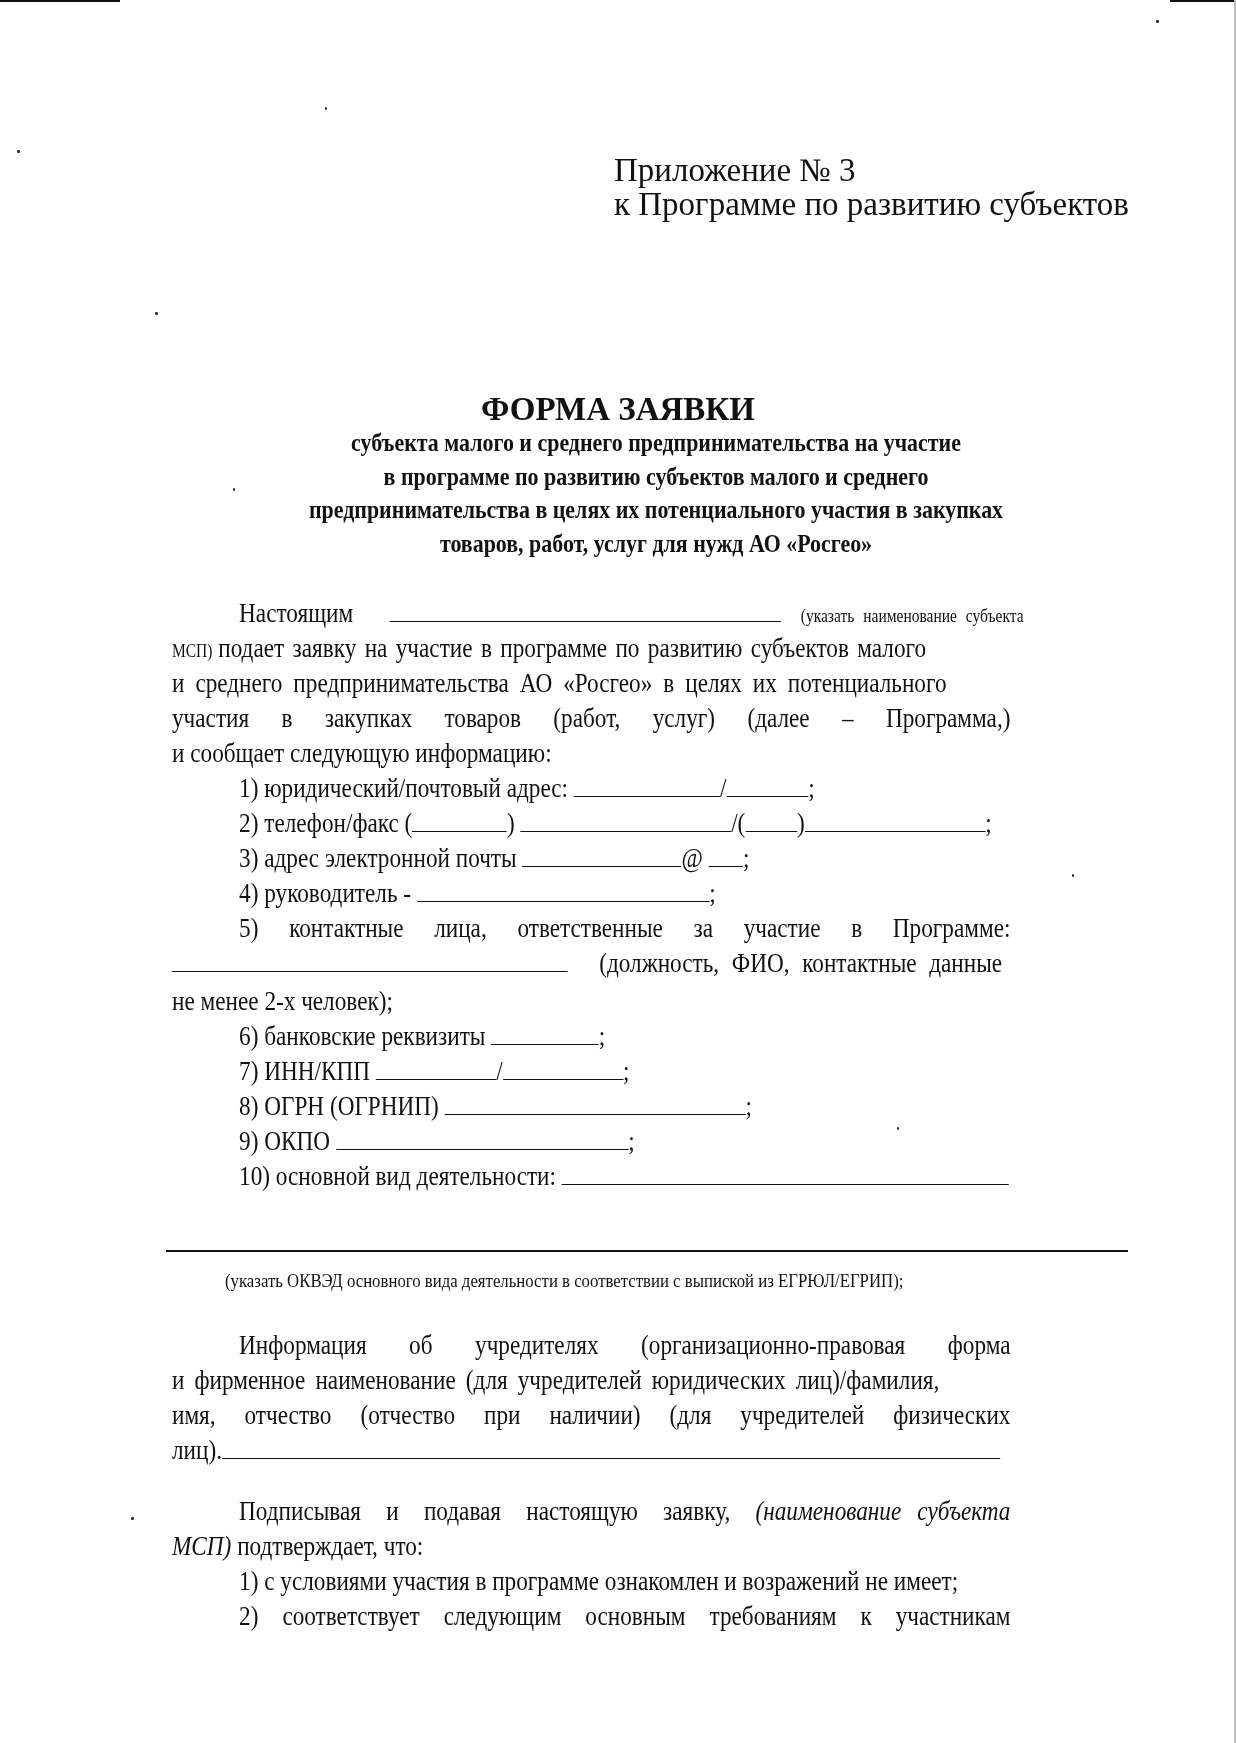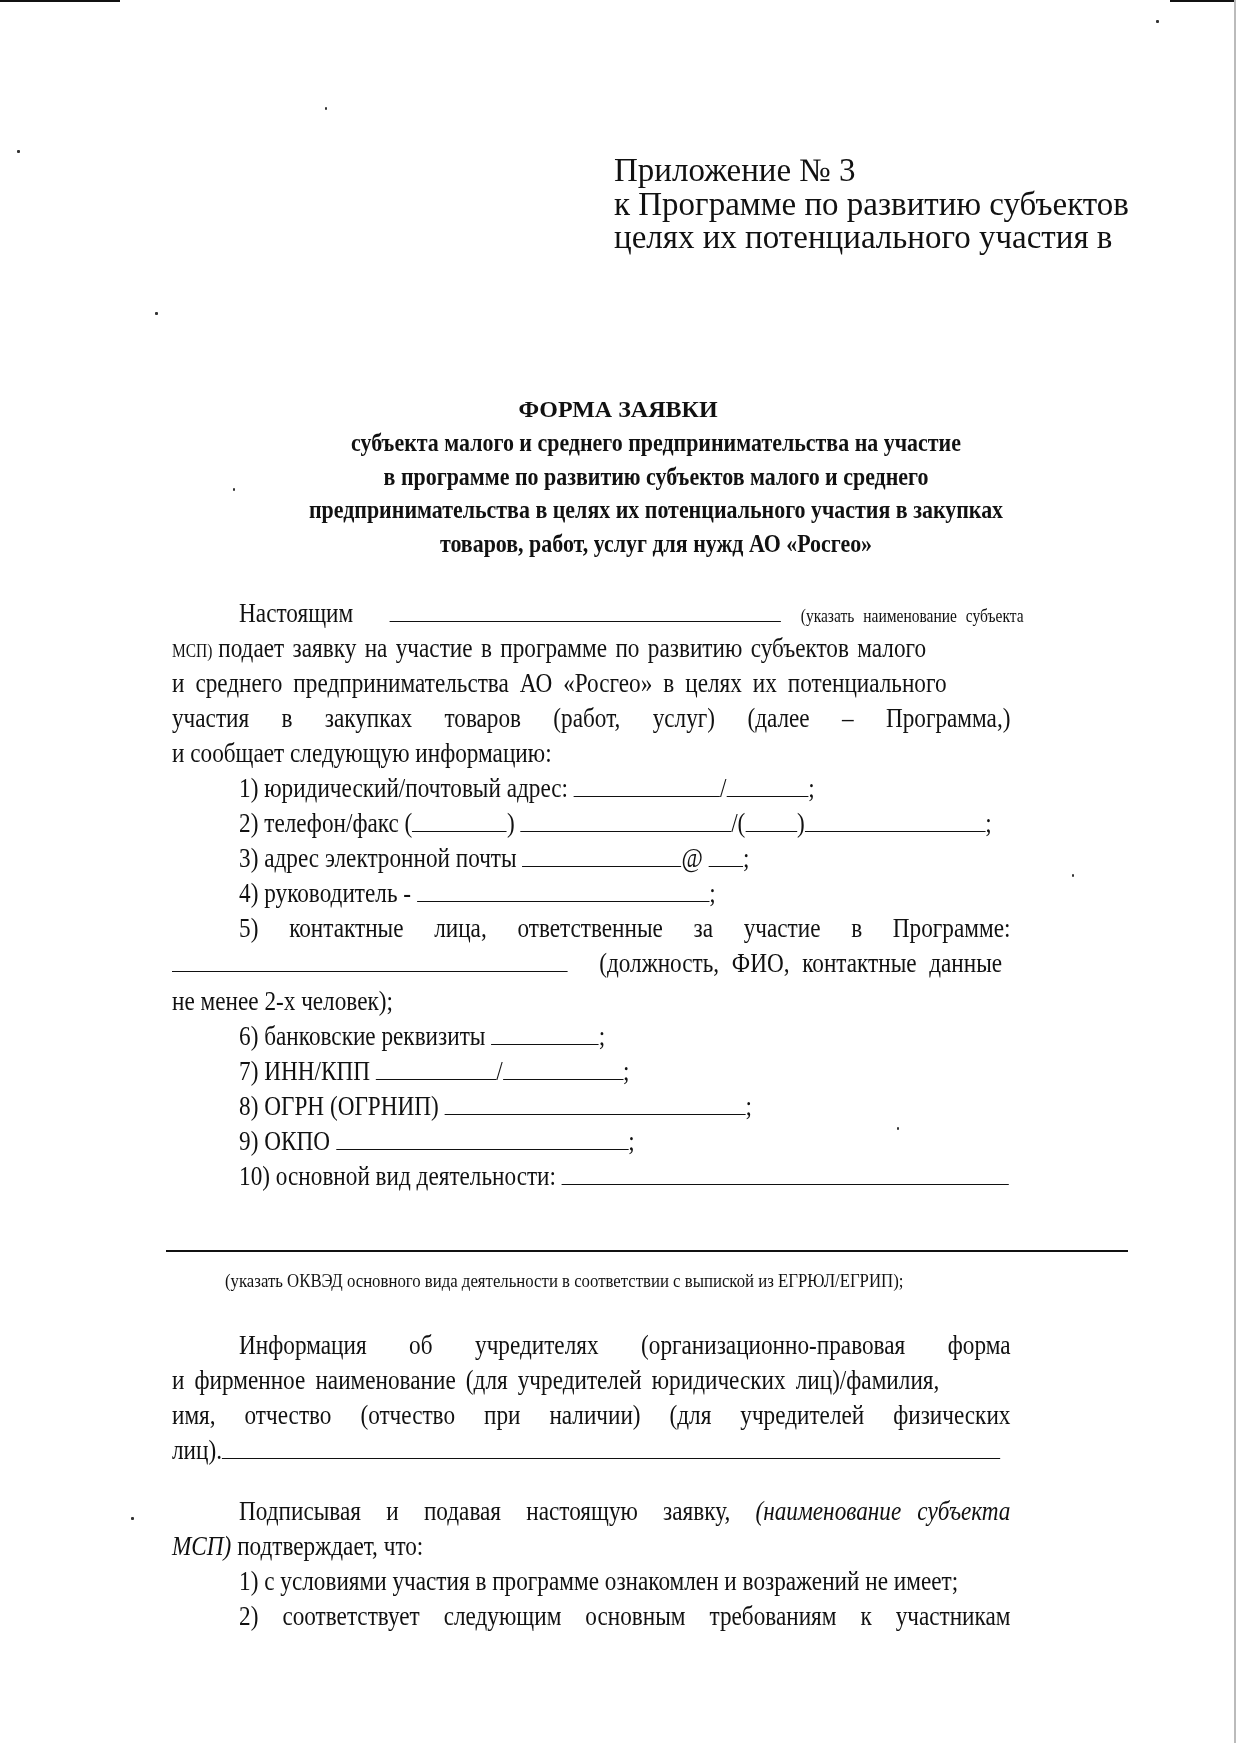--- a/index.html
+++ b/index.html
@@ -14,21 +14,21 @@
 
   .appendix {
     position: absolute; left: 614px; top: 154px; width: 560px;
     font-size: 33px; line-height: 33.5px;
   }
   .appendix div { white-space: nowrap; }
 
   .form-title {
     position: absolute; left: 0; top: 392px; width: 1236px; text-align: center;
     font-family: "Liberation Sans Narrow", "Liberation Serif", serif;
-    font-weight: bold; font-size: 24px; line-height: 34px;
+    font-weight: bold; font-size: 33px; line-height: 34px;
   }
   .form-subtitle {
     position: absolute; left: 170px; top: 426px; width: 972px; text-align: center;
     font-weight: bold; font-size: 25.5px; line-height: 33.5px;
     transform: scaleX(0.86); transform-origin: center top;
   }
   .form-subtitle div { white-space: nowrap; }
 
   .body-text {
     position: absolute; left: 172px; width: 975px;
@@ -52,21 +52,20 @@
 </head>
 <body>
 
 <div class="scan-edge-top"></div>
 <div class="scan-edge-top2"></div>
 <div class="scan-edge-right"></div>
 
 <div class="appendix">
   <div>Приложение № 3</div>
   <div>к Программе по развитию субъектов</div>
-  <div>целях их потенциального участия в</div>
 </div>
 
 <div class="form-title">ФОРМА ЗАЯВКИ</div>
 <div class="form-subtitle">
   <div>субъекта малого и среднего предпринимательства на участие</div>
   <div>в программе по развитию субъектов малого и среднего</div>
   <div>предпринимательства в целях их потенциального участия в закупках</div>
   <div>товаров, работ, услуг для нужд АО «Росгео»</div>
 </div>
 

